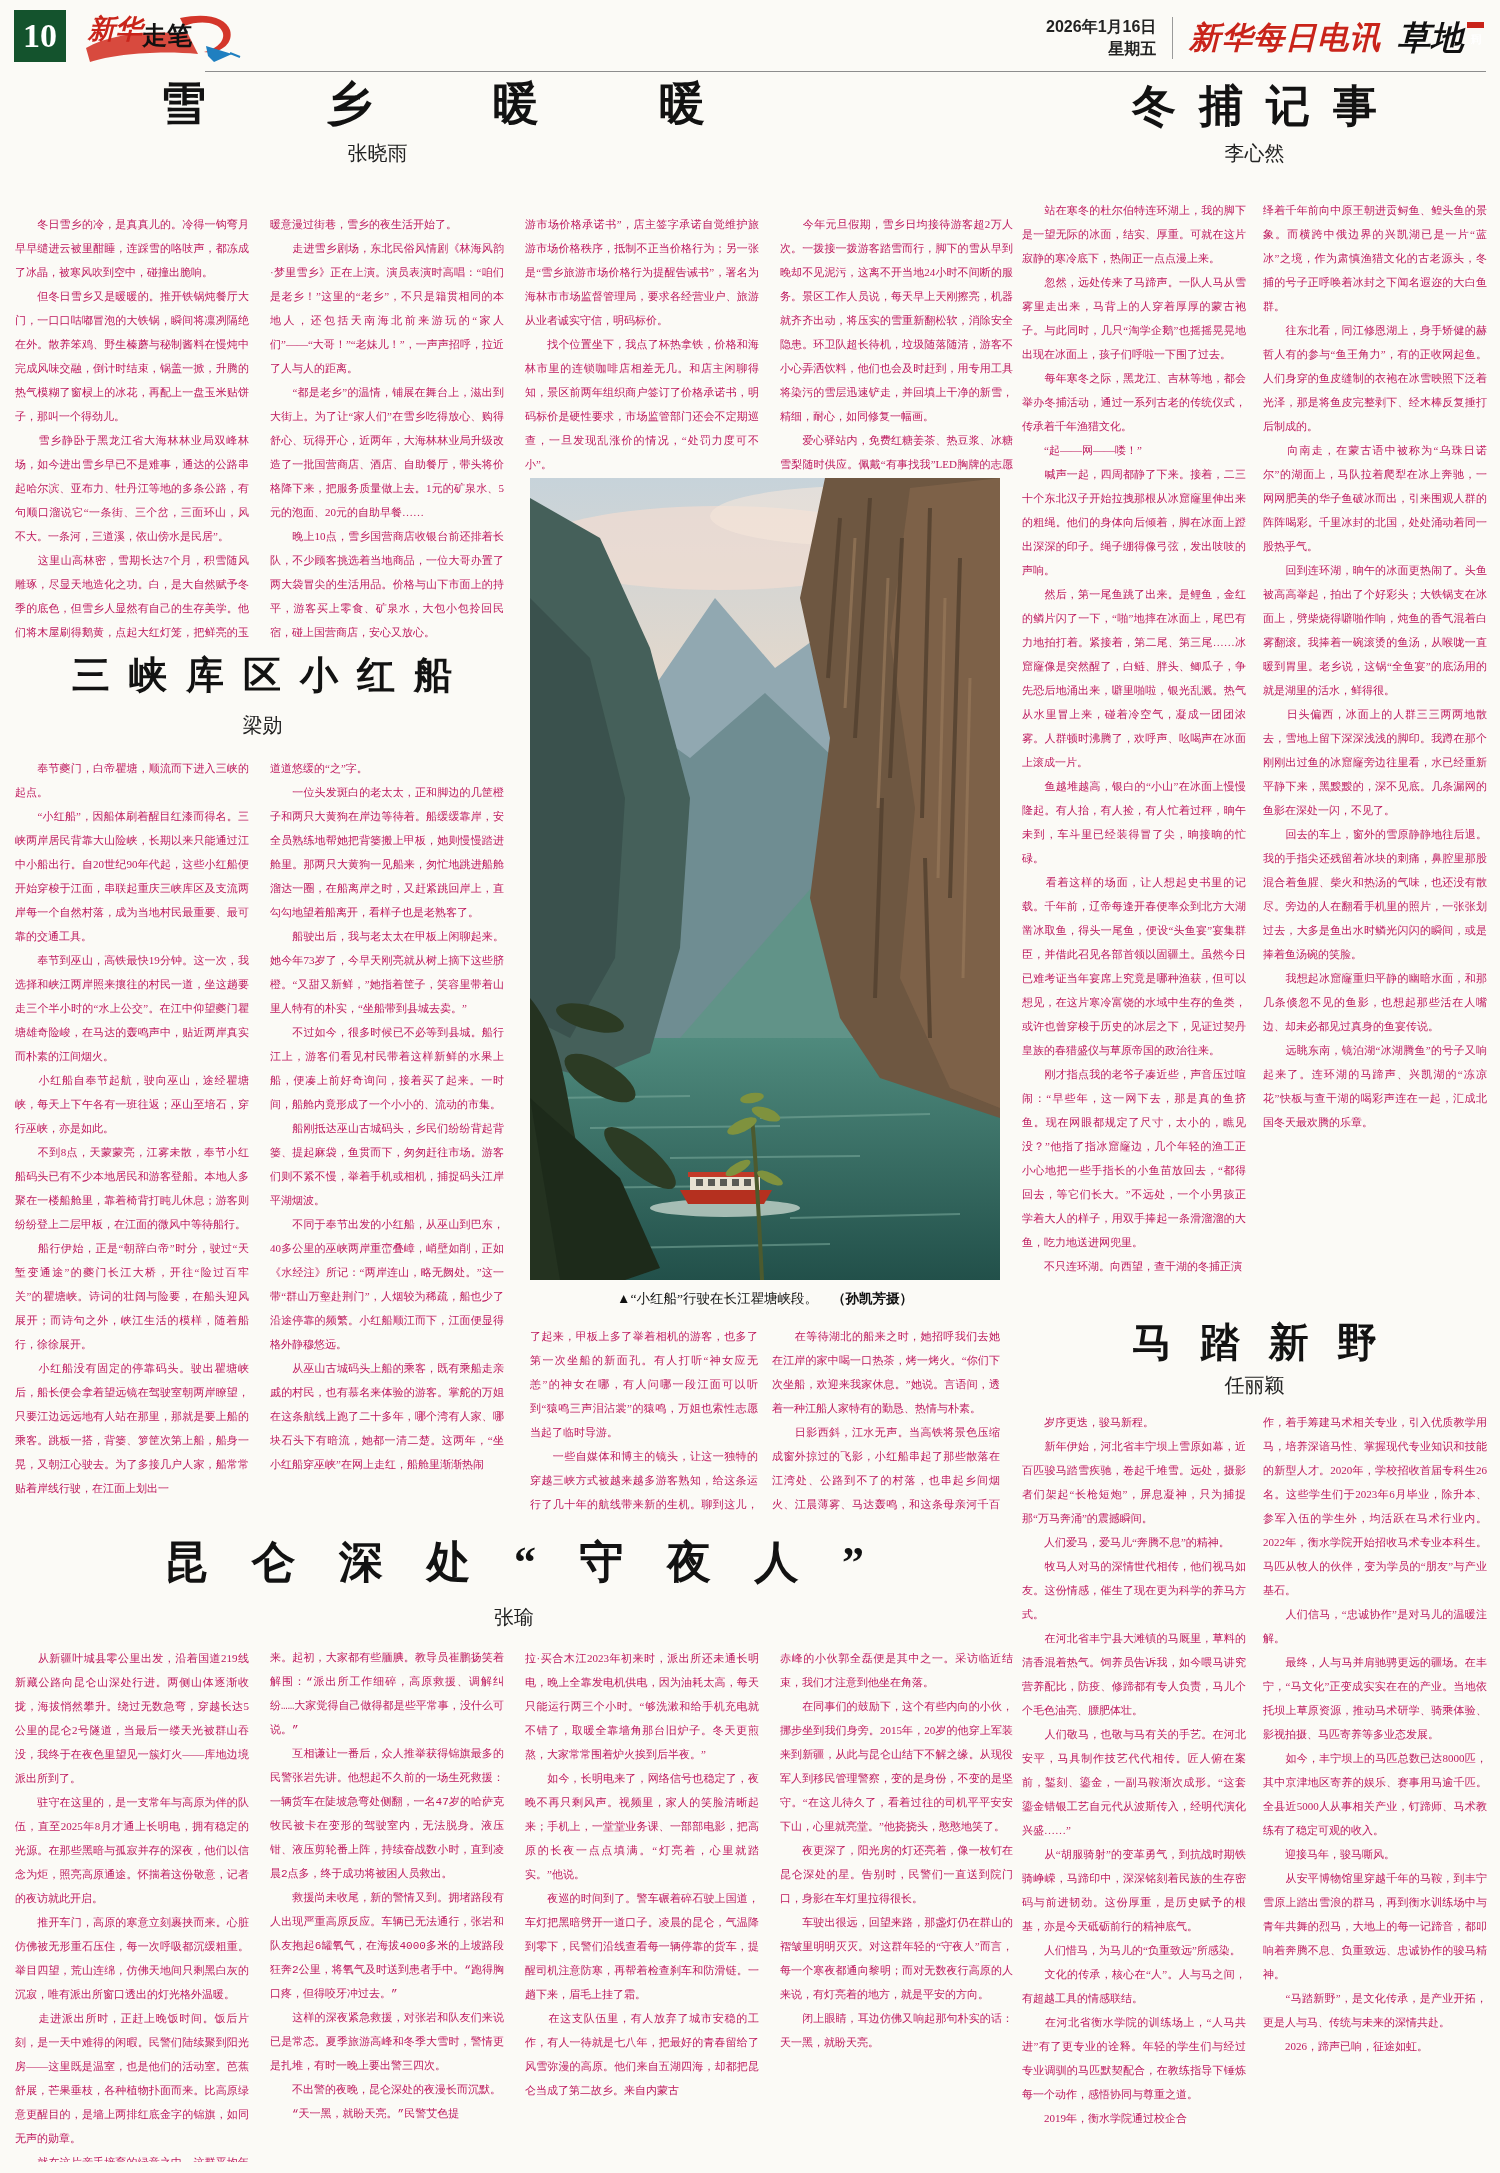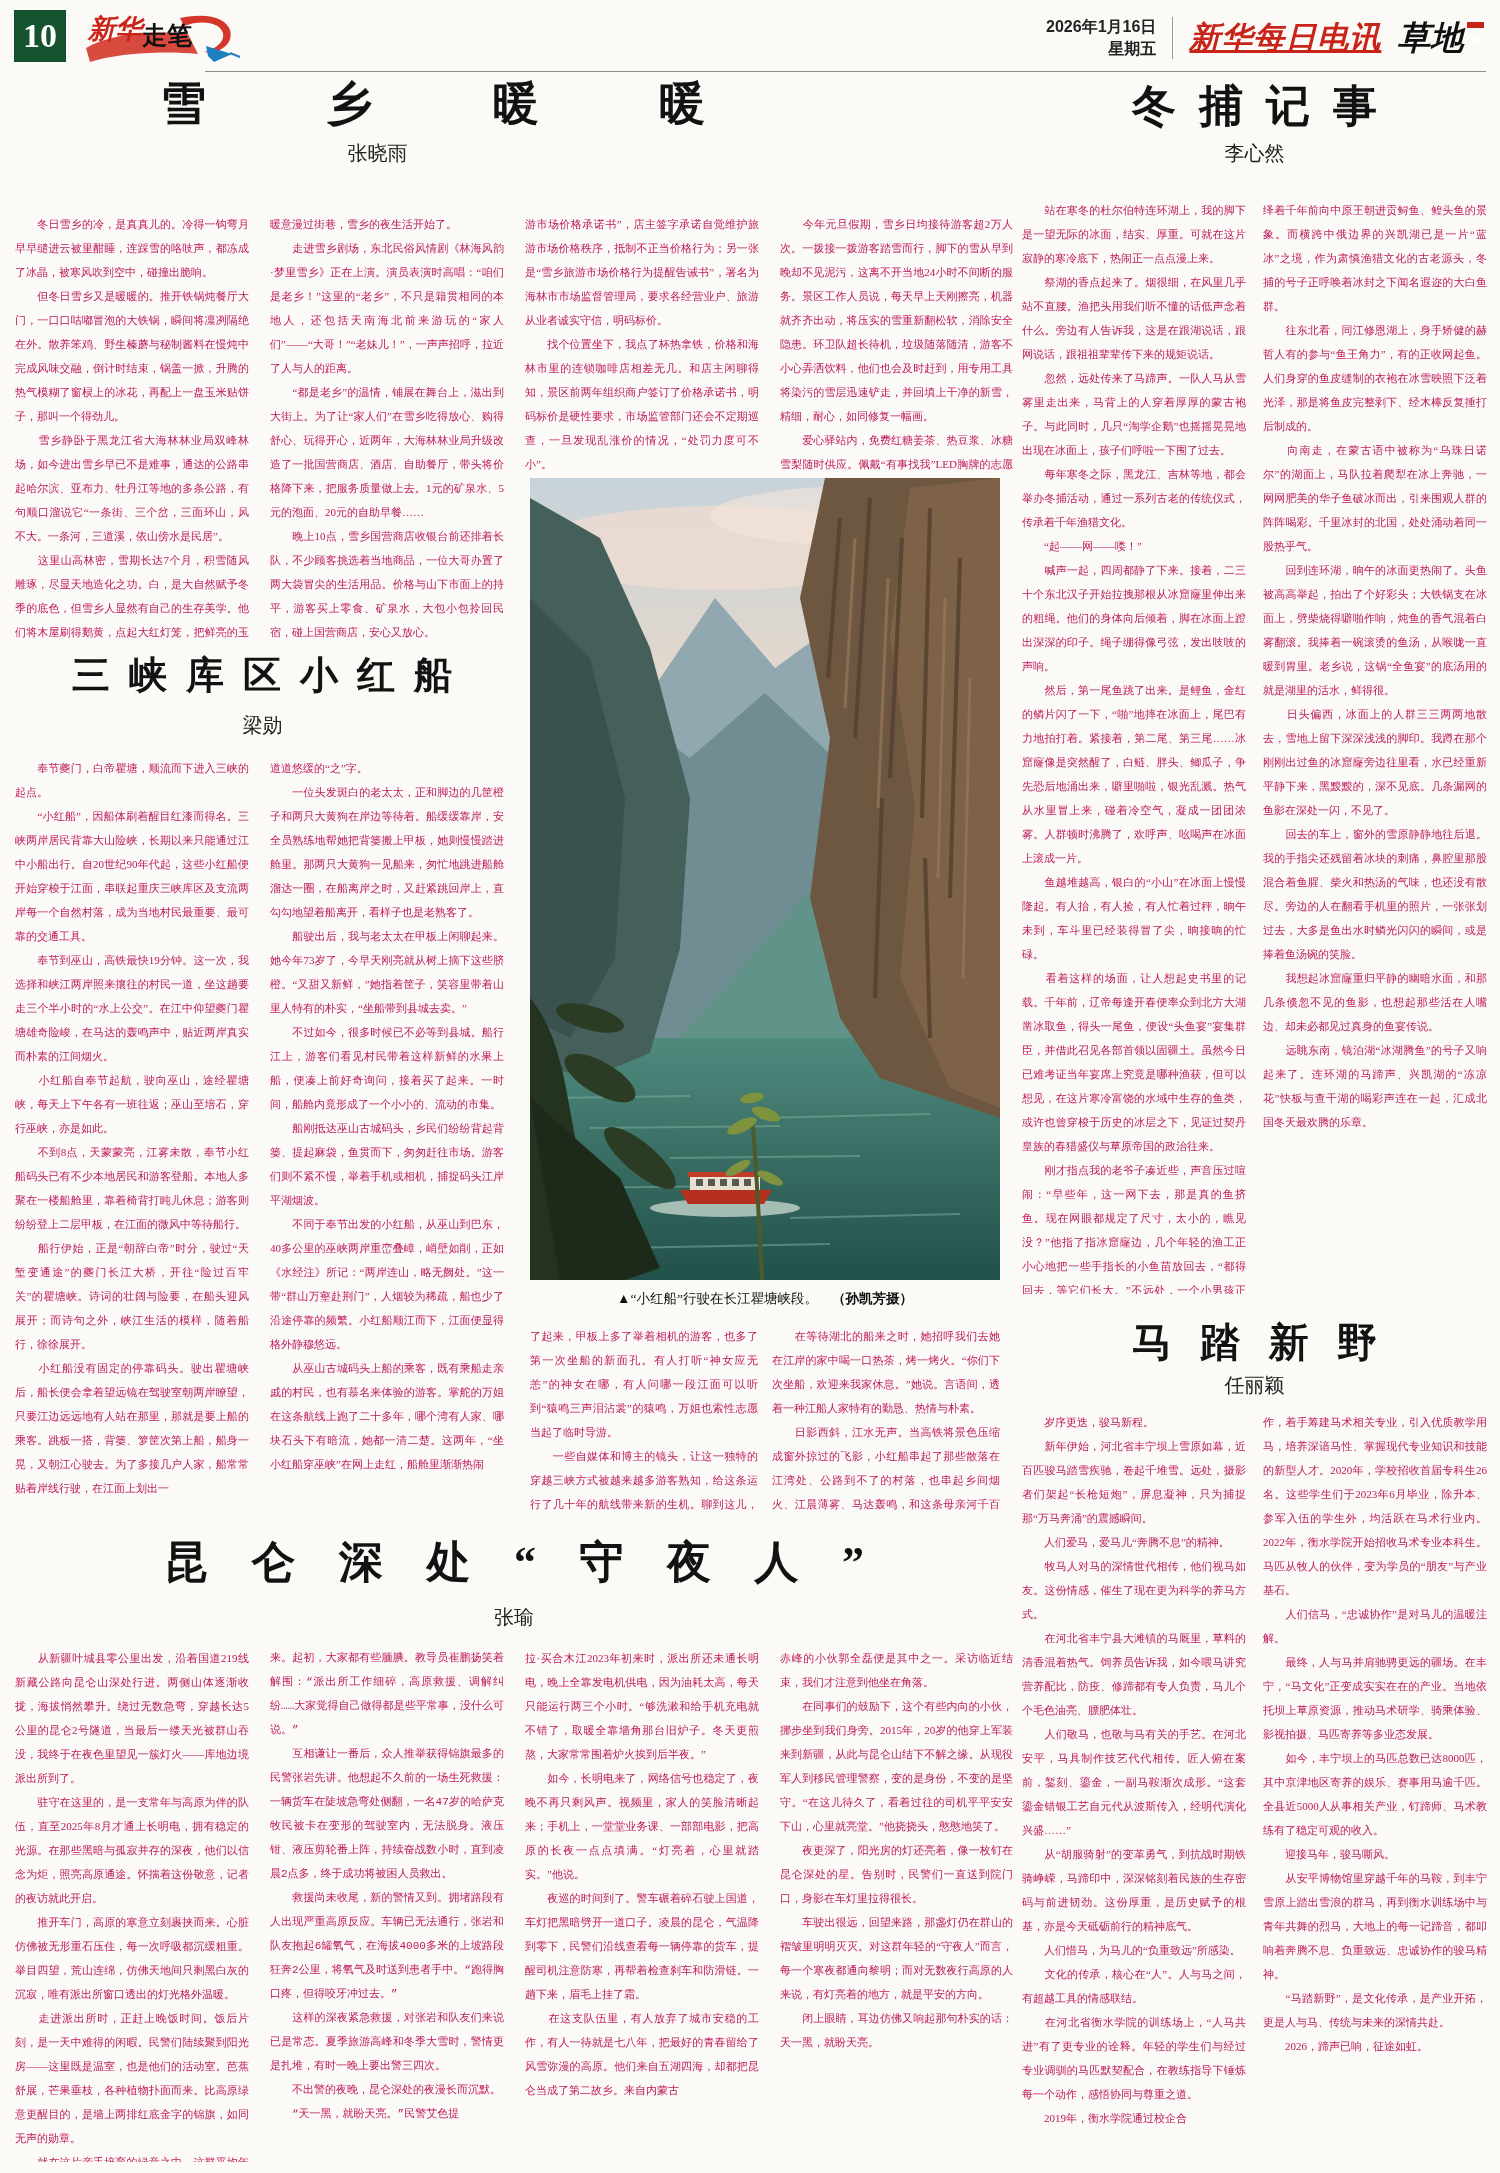--- a/index.html
+++ b/index.html
@@ -9,21 +9,21 @@
   
   .pageno{left:14px;top:10px;width:52px;height:52px;background:#14532d;color:#fff;
           display:flex;align-items:center;justify-content:center;
           font-size:34px;font-weight:bold;font-family:"Liberation Serif",serif;}
   .brand{left:80px;top:4px;width:170px;height:64px;}
   .header-right{top:16px;right:16px;display:flex;align-items:center;gap:16px;}
   .date-block{text-align:right;font-size:16px;font-weight:bold;line-height:1.4;color:#222;
               font-family:"Liberation Sans",sans-serif;}
   .hdr-div{width:1px;height:42px;background:#9a9a9a;}
   .masthead{color:#c9241a;font-size:31px;font-weight:bold;font-style:italic;
-            font-family:"Liberation Serif",serif;letter-spacing:1px;text-decoration:underline;}
+            font-family:"Liberation Serif",serif;letter-spacing:1px;}
   .caodi{display:flex;align-items:flex-start;gap:4px;}
   .caodi-txt{font-size:33px;font-weight:bold;font-style:italic;line-height:1;color:#111;}
   .weekly-badge{background:#c9241a;color:#fff;font-size:11px;line-height:1.15;
                 writing-mode:vertical-rl;padding:3px 2px;font-family:"Liberation Sans",sans-serif;}
   .header-rule{left:205px;top:71px;width:1281px;height:1px;background:#8d8d8d;}
   
   .t-row{display:flex;justify-content:space-between;font-weight:bold;color:#121212;
          font-family:"Liberation Serif",serif;line-height:1.05;}
   .byline{text-align:center;font-size:20px;color:#222;}
   
@@ -96,21 +96,20 @@
 
   <div class="abs t-row" style="left:1132px;top:84px;width:245px;font-size:44px;">
       <span>冬</span>
       <span>捕</span>
       <span>记</span>
       <span>事</span>
     </div>
   <div class="abs byline" style="left:1022px;top:140px;width:465px;">李心然</div>
   <div class="abs col" style="left:1022px;top:198px;width:224px;height:1096px;">
       <p>　　站在寒冬的杜尔伯特连环湖上，我的脚下是一望无际的冰面，结实、厚重。可就在这片寂静的寒冷底下，热闹正一点点漫上来。</p>
-      <p>　　祭湖的香点起来了。烟很细，在风里几乎站不直腰。渔把头用我们听不懂的话低声念着什么。旁边有人告诉我，这是在跟湖说话，跟网说话，跟祖祖辈辈传下来的规矩说话。</p>
       <p>　　忽然，远处传来了马蹄声。一队人马从雪雾里走出来，马背上的人穿着厚厚的蒙古袍子。与此同时，几只“淘学企鹅”也摇摇晃晃地出现在冰面上，孩子们呼啦一下围了过去。</p>
       <p>　　每年寒冬之际，黑龙江、吉林等地，都会举办冬捕活动，通过一系列古老的传统仪式，传承着千年渔猎文化。</p>
       <p>　　“起——网——喽！”</p>
       <p>　　喊声一起，四周都静了下来。接着，二三十个东北汉子开始拉拽那根从冰窟窿里伸出来的粗绳。他们的身体向后倾着，脚在冰面上蹬出深深的印子。绳子绷得像弓弦，发出吱吱的声响。</p>
       <p>　　然后，第一尾鱼跳了出来。是鲤鱼，金红的鳞片闪了一下，“啪”地摔在冰面上，尾巴有力地拍打着。紧接着，第二尾、第三尾……冰窟窿像是突然醒了，白鲢、胖头、鲫瓜子，争先恐后地涌出来，噼里啪啦，银光乱溅。热气从水里冒上来，碰着冷空气，凝成一团团浓雾。人群顿时沸腾了，欢呼声、吆喝声在冰面上滚成一片。</p>
       <p>　　鱼越堆越高，银白的“小山”在冰面上慢慢隆起。有人抬，有人捡，有人忙着过秤，晌午未到，车斗里已经装得冒了尖，晌接晌的忙碌。</p>
       <p>　　看着这样的场面，让人想起史书里的记载。千年前，辽帝每逢开春便率众到北方大湖凿冰取鱼，得头一尾鱼，便设“头鱼宴”宴集群臣，并借此召见各部首领以固疆土。虽然今日已难考证当年宴席上究竟是哪种渔获，但可以想见，在这片寒冷富饶的水域中生存的鱼类，或许也曾穿梭于历史的冰层之下，见证过契丹皇族的春猎盛仪与草原帝国的政治往来。</p>
       <p>　　刚才指点我的老爷子凑近些，声音压过喧闹：“早些年，这一网下去，那是真的鱼挤鱼。现在网眼都规定了尺寸，太小的，瞧见没？”他指了指冰窟窿边，几个年轻的渔工正小心地把一些手指长的小鱼苗放回去，“都得回去，等它们长大。”不远处，一个小男孩正学着大人的样子，用双手捧起一条滑溜溜的大鱼，吃力地送进网兜里。</p>
       <p>　　不只连环湖。向西望，查干湖的冬捕正演</p>
     </div>

